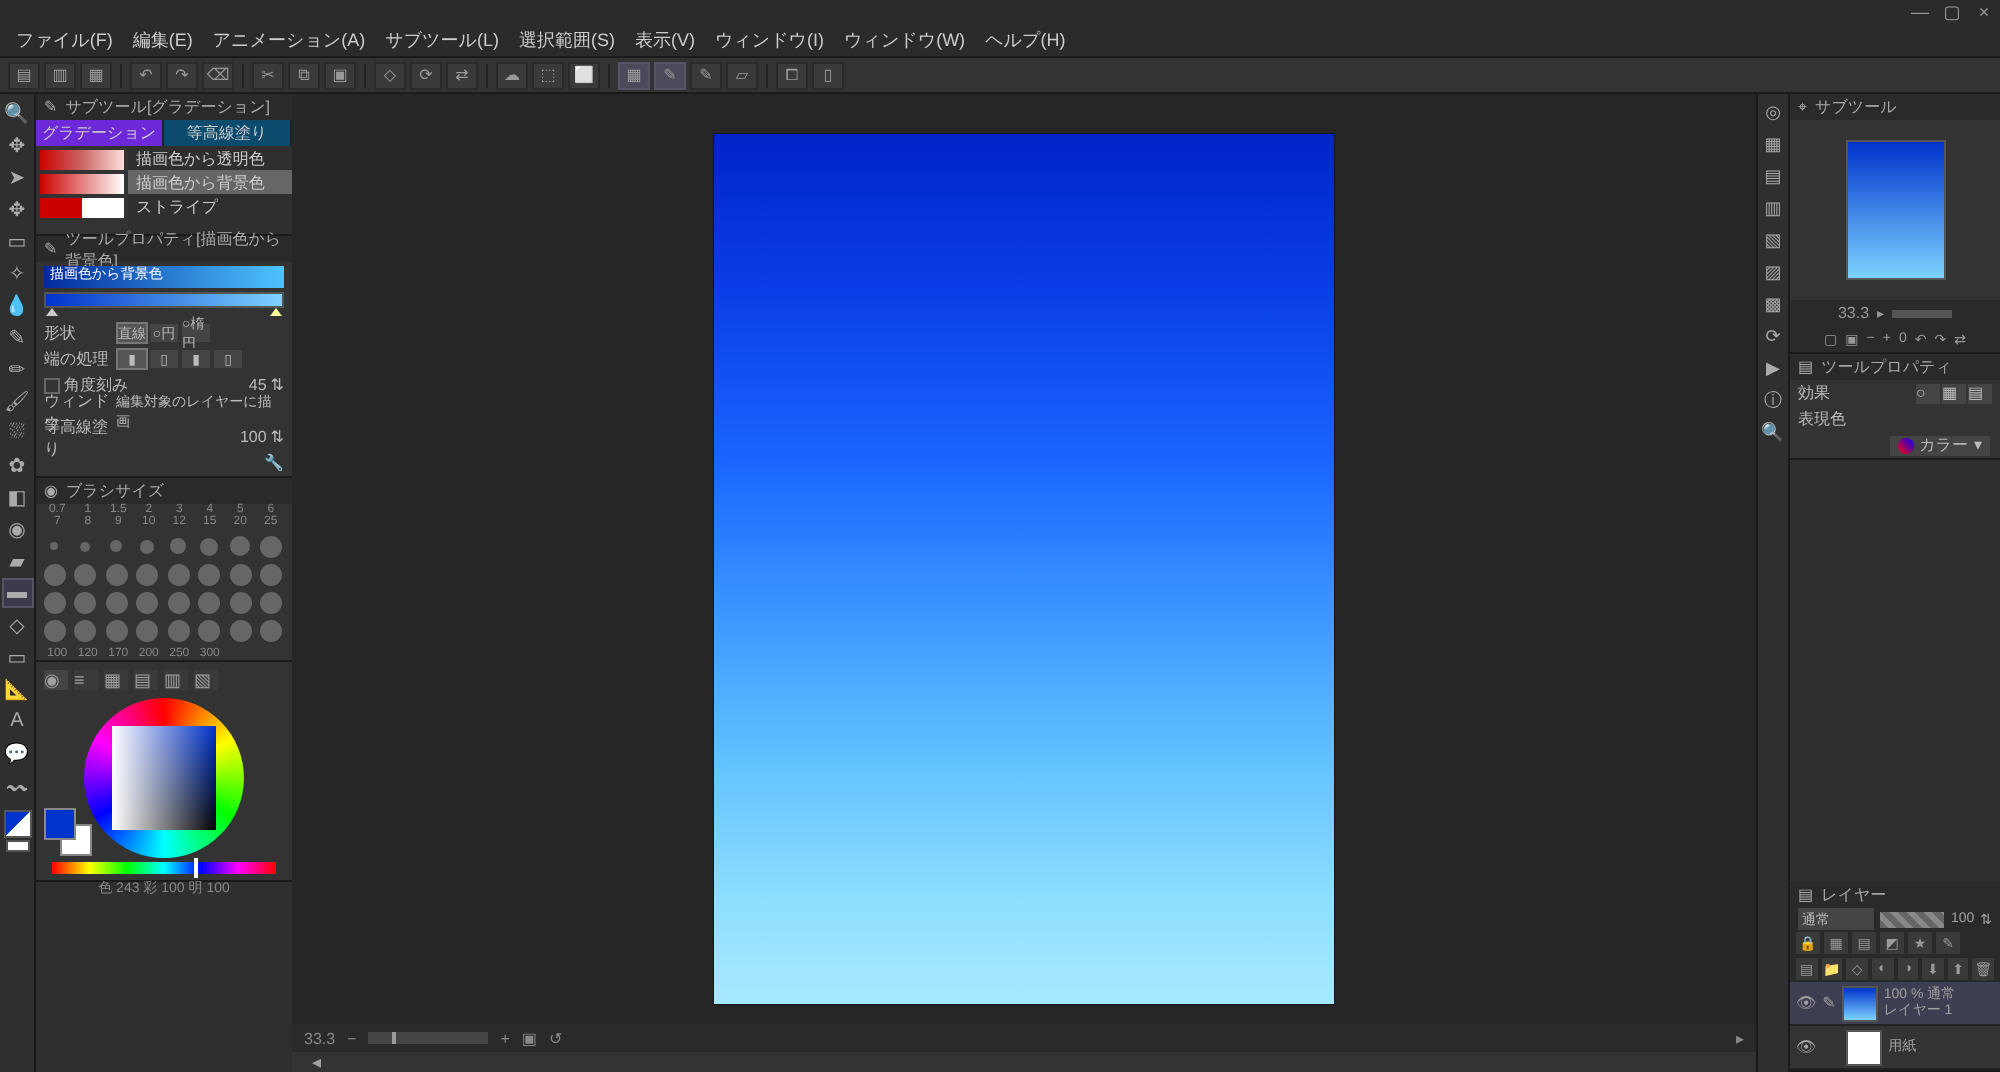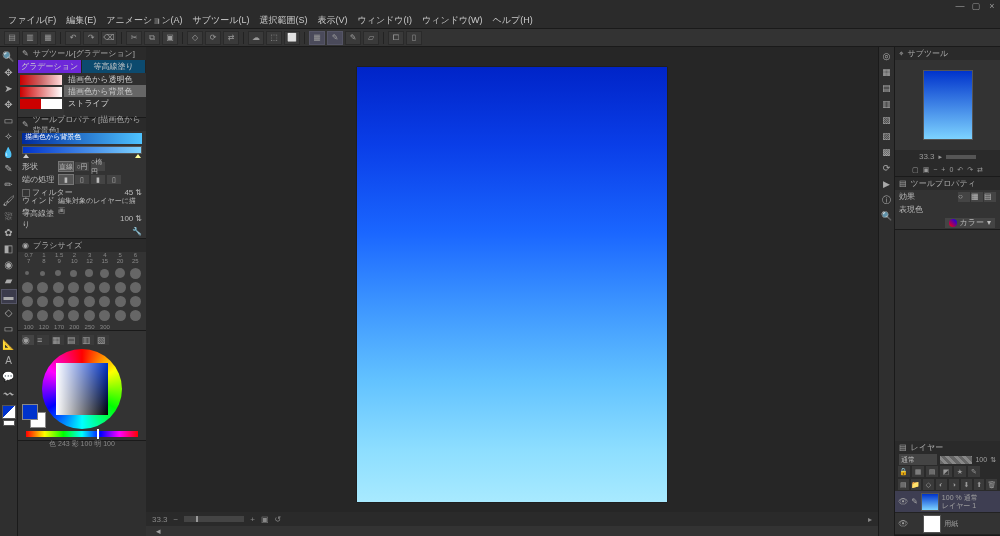--- a/index.html
+++ b/index.html
@@ -243,21 +243,21 @@
         <span class="prop-label">端の処理</span>
         <div class="prop-seg">
           <span class="active">▮</span>
           <span>▯</span>
           <span>▮</span>
           <span>▯</span>
         </div>
       </div>
       <div class="prop-row">
         <span style="width:8px;border:1px solid #666;height:8px;"></span>
-        <span>フィルター</span>
+        <span>角度刻み</span>
         <span class="prop-val">45</span>
         <span>⇅</span>
       </div>
       <div class="prop-row">
         <span class="prop-label">ウィンドウ</span>
         <span style="flex:1;font-size:7px;">編集対象のレイヤーに描画</span>
       </div>
       <div class="prop-row">
         <span class="prop-label">等高線塗り</span>
         <span class="prop-val">100</span>

